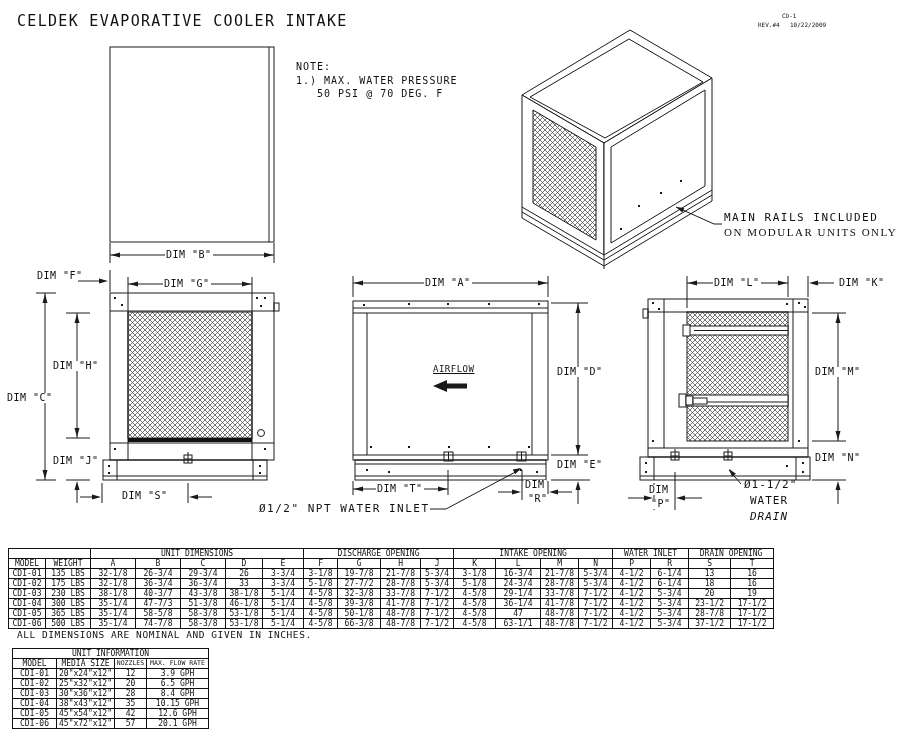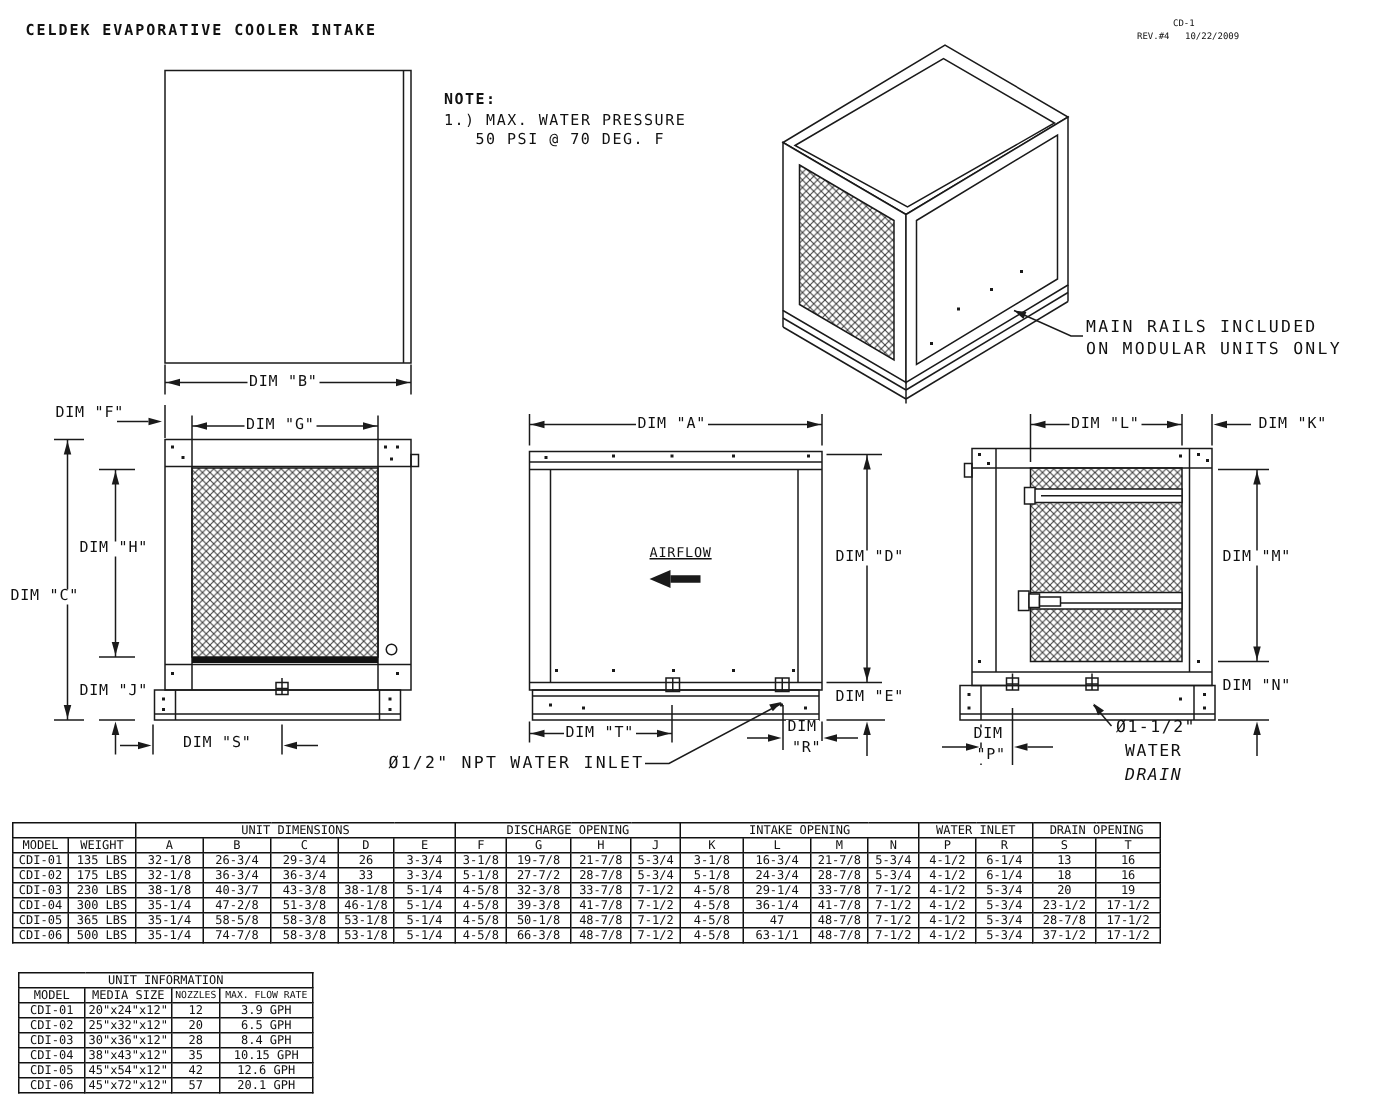--- a/index.html
+++ b/index.html
@@ -10,21 +10,21 @@
   svg .ar{fill:#1a1a1a;stroke:none;}
   svg .dt{fill:#1a1a1a;stroke:none;}
   svg .bk{fill:#111;stroke:none;}
   svg .wh{fill:#fff;stroke:#1a1a1a;stroke-width:1;}
   svg .fw{fill:#fff;stroke:#1a1a1a;stroke-width:1;}
   svg .ht{fill:url(#xh);stroke:#1a1a1a;stroke-width:1;}
   .lbl{position:absolute;background:#fff;font:10px/10px "DejaVu Sans Mono",monospace;
        letter-spacing:0.5px;white-space:pre;padding:0 1px;color:#111;}
   .big{font-size:11px;line-height:11px;letter-spacing:1.5px;}
   .nobg{background:transparent;}
-  .title{font-size:10px;letter-spacing:1.3px;font-weight:bold;}
+  .title{font-size:15px;letter-spacing:1.3px;}
   .note{font-size:10px;line-height:13px;letter-spacing:1px;}
   .tiny{font-size:6px;line-height:7px;letter-spacing:0;}
   .foot{font-size:9.5px;letter-spacing:0.55px;}
   table.spec{position:absolute;border-collapse:collapse;table-layout:fixed;
        font:8px/9px "DejaVu Sans Mono",monospace;color:#111;background:#fff;}
   table.spec th,table.spec td{border:1px solid #111;text-align:center;vertical-align:middle;
        padding:0;height:9px;overflow:hidden;white-space:nowrap;font-weight:normal;}
   table.spec .sm{font-size:6.5px;letter-spacing:0;}
 </style>
 </head>
@@ -264,26 +264,26 @@
     <polyline points="676,207 714,224 722,224"></polyline>
     <polygon class="ar" points="676,207 684.3,208 682.3,212.6"></polygon>
   </g>
 </svg>
 
 <div class="lbl title nobg" style="left:16px;top:16px;">CELDEK EVAPORATIVE COOLER INTAKE</div>
 <div class="lbl tiny nobg" style="left:781px;top:12px;">CD-1</div>
 <div class="lbl tiny nobg" style="left:757px;top:21px;">REV.#4</div>
 <div class="lbl tiny nobg" style="left:789px;top:21px;">10/22/2009</div>
 
-<div class="lbl note nobg" style="left:295px;top:60px;font-weight:bold;">NOTE:</div>
+<div class="lbl note nobg" style="left:295px;top:60px;">NOTE:</div>
 <div class="lbl note nobg" style="left:295px;top:74px;">1.) MAX. WATER PRESSURE</div>
 <div class="lbl note nobg" style="left:316px;top:87px;">50 PSI @ 70 DEG. F</div>
 
 <div class="lbl big nobg" style="left:723px;top:212px;">MAIN RAILS INCLUDED</div>
-<div class="lbl big nobg" style="left:723px;top:227px;">ON MODULAR UNITS ONLY</div>
+<div class="lbl big nobg" style="left:723px;top:227px;font-family:Liberation Serif, serif;">ON MODULAR UNITS ONLY</div>
 
 <div class="lbl" style="left:165px;top:250px;">DIM "B"</div>
 <div class="lbl nobg" style="left:36px;top:271px;">DIM "F"</div>
 <div class="lbl" style="left:163px;top:279px;">DIM "G"</div>
 <div class="lbl" style="left:52px;top:361px;">DIM "H"</div>
 <div class="lbl" style="left:6px;top:393px;">DIM "C"</div>
 <div class="lbl" style="left:52px;top:456px;">DIM "J"</div>
 <div class="lbl" style="left:121px;top:491px;">DIM "S"</div>
 
 <div class="lbl" style="left:424px;top:278px;">DIM "A"</div>
@@ -298,20 +298,21 @@
 <div class="lbl" style="left:713px;top:278px;">DIM "L"</div>
 <div class="lbl nobg" style="left:838px;top:278px;">DIM "K"</div>
 <div class="lbl" style="left:814px;top:367px;">DIM "M"</div>
 <div class="lbl nobg" style="left:814px;top:453px;">DIM "N"</div>
 <div class="lbl" style="left:648px;top:485px;">DIM</div>
 <div class="lbl" style="left:650px;top:499px;">"P"</div>
 <div class="lbl big nobg" style="left:743px;top:479px;letter-spacing:1px;">Ø1-1/2"</div>
 <div class="lbl big nobg" style="left:749px;top:495px;letter-spacing:1px;">WATER</div>
 <div class="lbl big nobg" style="left:749px;top:511px;letter-spacing:1px;font-style:italic;">DRAIN</div>
 
+<div class="lbl foot nobg" style="left:16px;top:630px;">ALL DIMENSIONS ARE NOMINAL AND GIVEN IN INCHES.</div>
 
 <table class="spec" style="left:8px;top:524px;width:765px;margin-top:24px;">
   <colgroup>
     <col style="width:37px">
         <col style="width:45px">
         <col style="width:45px">
         <col style="width:45px">
     <col style="width:45px">
         <col style="width:37px">
         <col style="width:41px">
@@ -420,21 +421,21 @@
           <td>7-1/2</td>
           <td>4-1/2</td>
           <td>5-3/4</td>
           <td>20</td>
           <td>19</td>
         </tr>
         <tr>
           <td>CDI-04</td>
           <td>300 LBS</td>
           <td>35-1/4</td>
-          <td>47-2/8</td>
+          <td>47-7/3</td>
           <td>51-3/8</td>
           <td>46-1/8</td>
           <td>5-1/4</td>
           <td>4-5/8</td>
           <td>39-3/8</td>
           <td>41-7/8</td>
           <td>7-1/2</td>
           <td>4-5/8</td>
           <td>36-1/4</td>
           <td>41-7/8</td>

